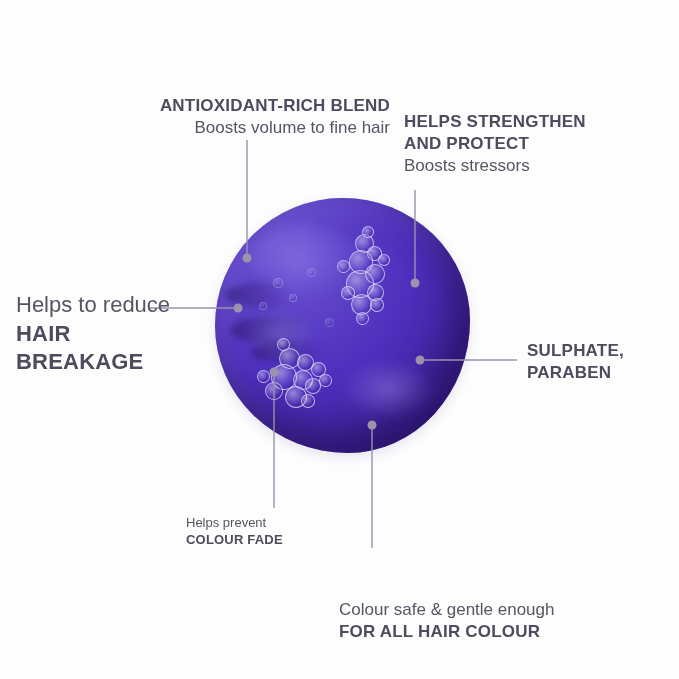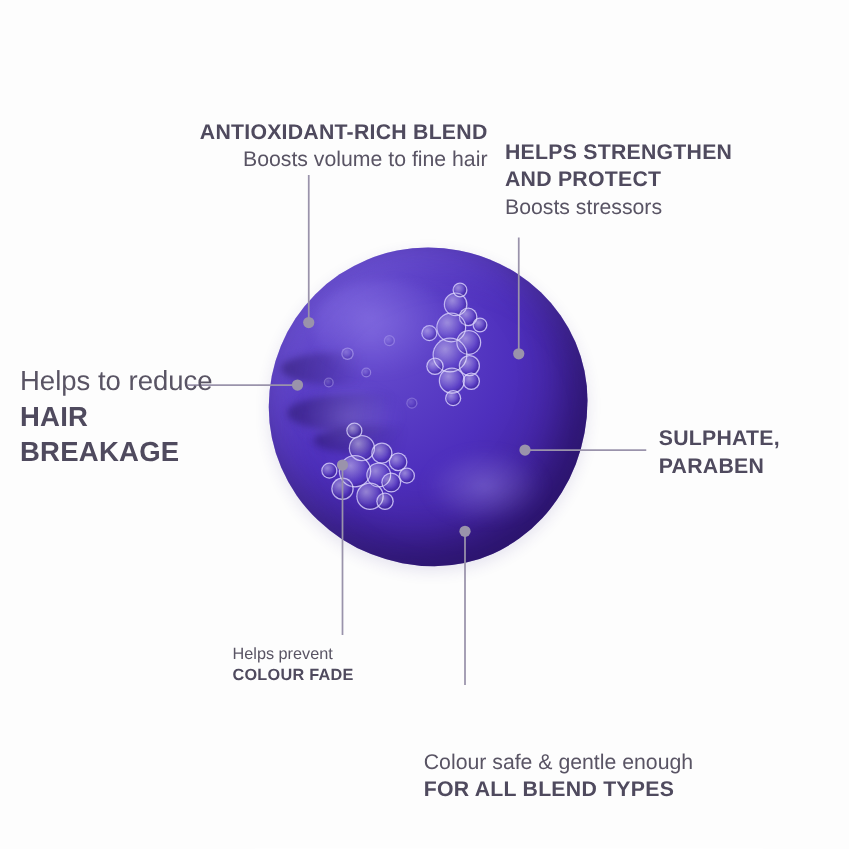--- a/index.html
+++ b/index.html
@@ -213,16 +213,16 @@
     <div class="bold">SULPHATE, PARABEN</div>
   </div>
 
   <div class="label l-colour">
     <div class="reg">Helps prevent</div>
     <div class="bold">COLOUR FADE</div>
   </div>
 
   <div class="label l-alltypes">
     <div class="reg">Colour safe &amp; gentle enough</div>
-    <div class="bold">FOR ALL BLEND TYPES</div>
+    <div class="bold">FOR ALL HAIR COLOUR</div>
   </div>
 
 </div>
 
 </body></html>

